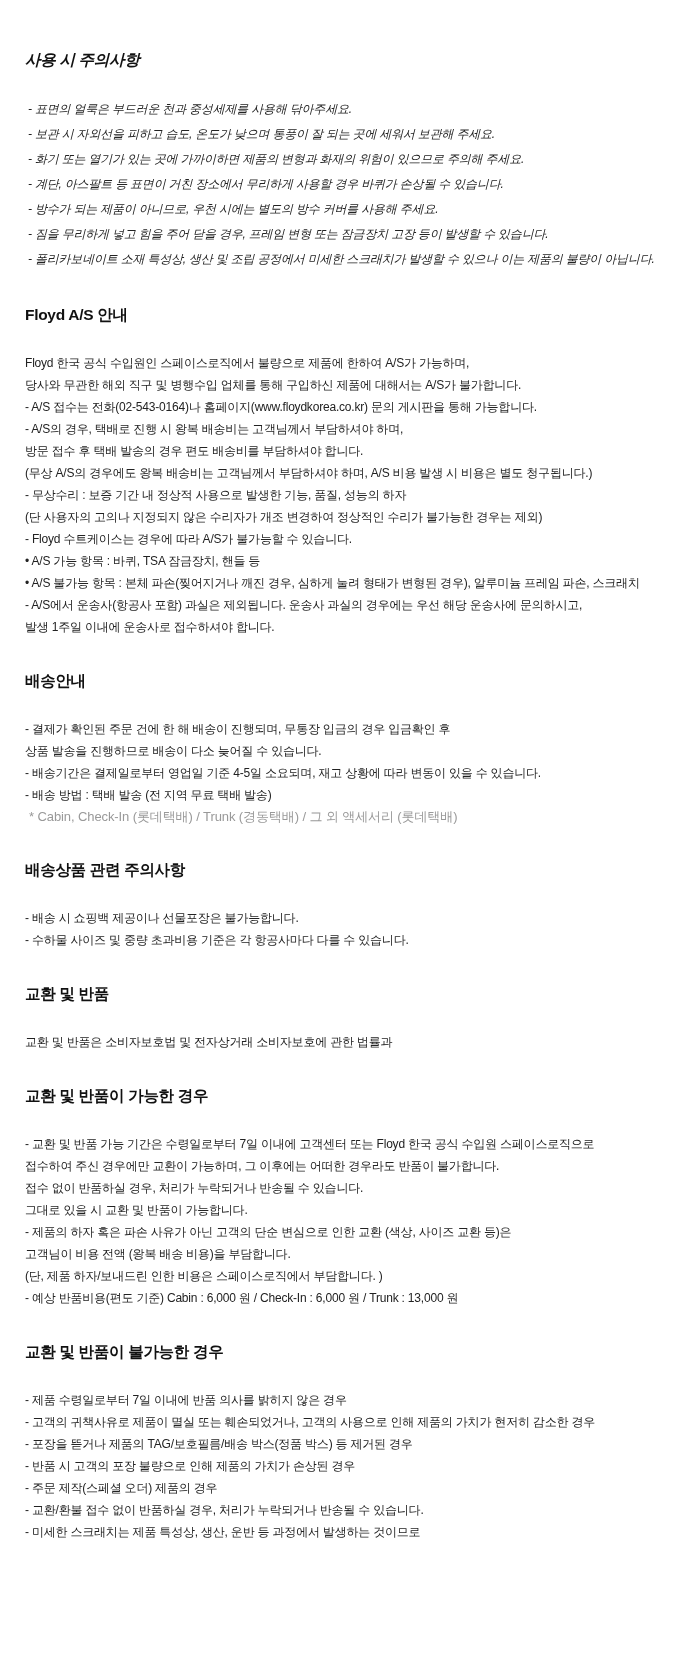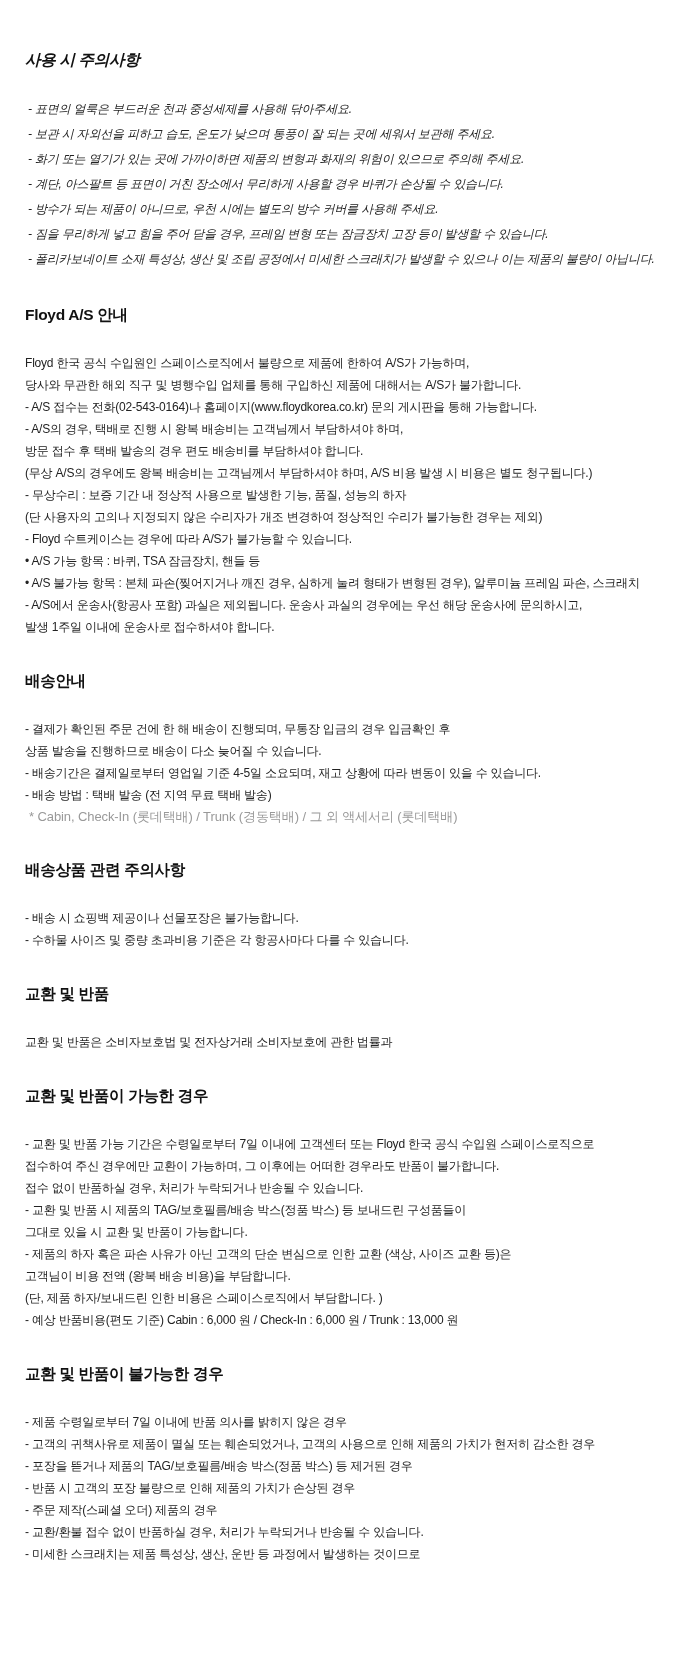--- a/index.html
+++ b/index.html
@@ -90,21 +90,20 @@
   <section class="sec">
     <h2>교환 및 반품</h2>
     <p class="line">교환 및 반품은 소비자보호법 및 전자상거래 소비자보호에 관한 법률과</p>
   </section>
 
   <section class="sec">
     <h2>교환 및 반품이 가능한 경우</h2>
     <p class="line">- 교환 및 반품 가능 기간은 수령일로부터 7일 이내에 고객센터 또는 Floyd 한국 공식 수입원 스페이스로직으로</p>
     <p class="line">접수하여 주신 경우에만 교환이 가능하며, 그 이후에는 어떠한 경우라도 반품이 불가합니다.</p>
     <p class="line">접수 없이 반품하실 경우, 처리가 누락되거나 반송될 수 있습니다.</p>
-    <p class="line">- 교환 및 반품 시 제품의 TAG/보호필름/배송 박스(정품 박스) 등 보내드린 구성품들이</p>
     <p class="line">그대로 있을 시 교환 및 반품이 가능합니다.</p>
     <p class="line">- 제품의 하자 혹은 파손 사유가 아닌 고객의 단순 변심으로 인한 교환 (색상, 사이즈 교환 등)은</p>
     <p class="line">고객님이 비용 전액 (왕복 배송 비용)을 부담합니다.</p>
     <p class="line">(단, 제품 하자/보내드린 인한 비용은 스페이스로직에서 부담합니다. )</p>
     <p class="line">- 예상 반품비용(편도 기준) Cabin : 6,000 원 / Check-In : 6,000 원 / Trunk : 13,000 원</p>
   </section>
 
   <section class="sec">
     <h2>교환 및 반품이 불가능한 경우</h2>
     <p class="line">- 제품 수령일로부터 7일 이내에 반품 의사를 밝히지 않은 경우</p>

